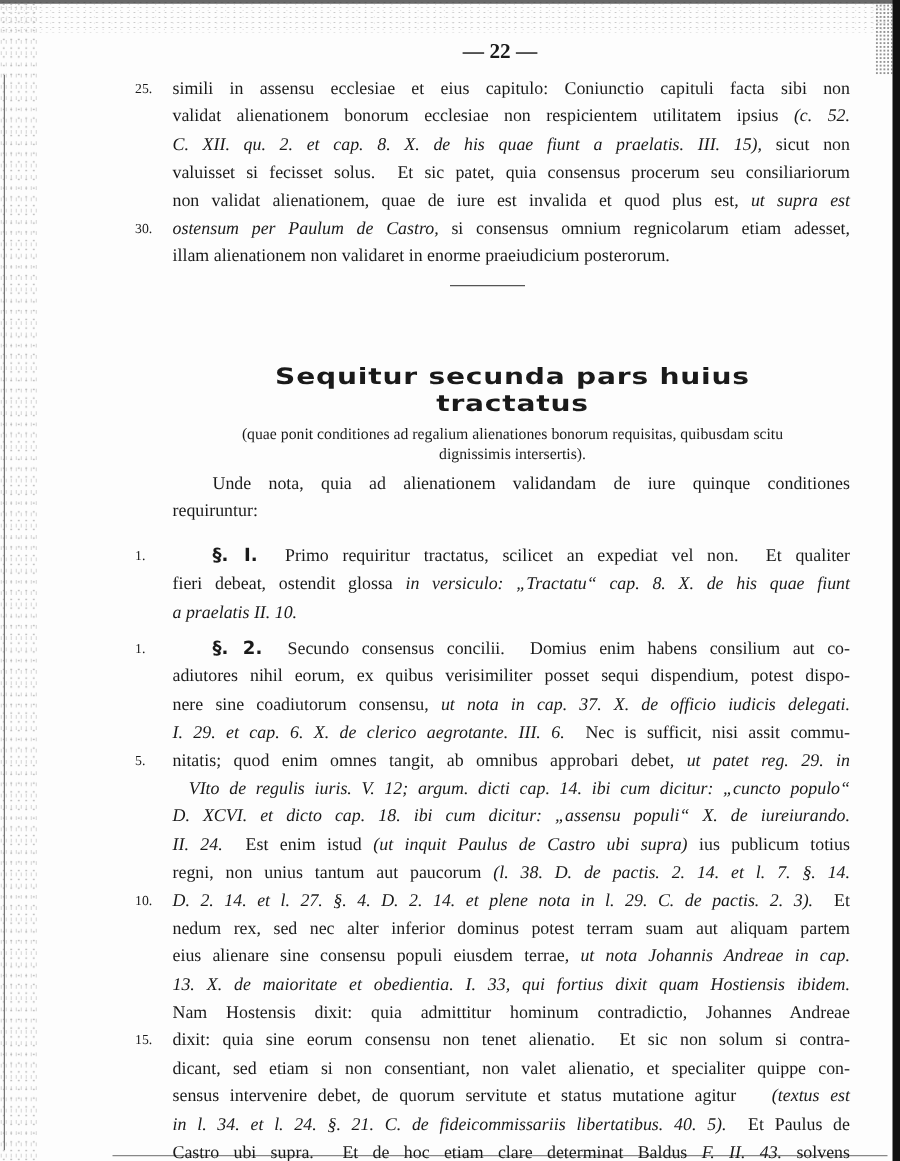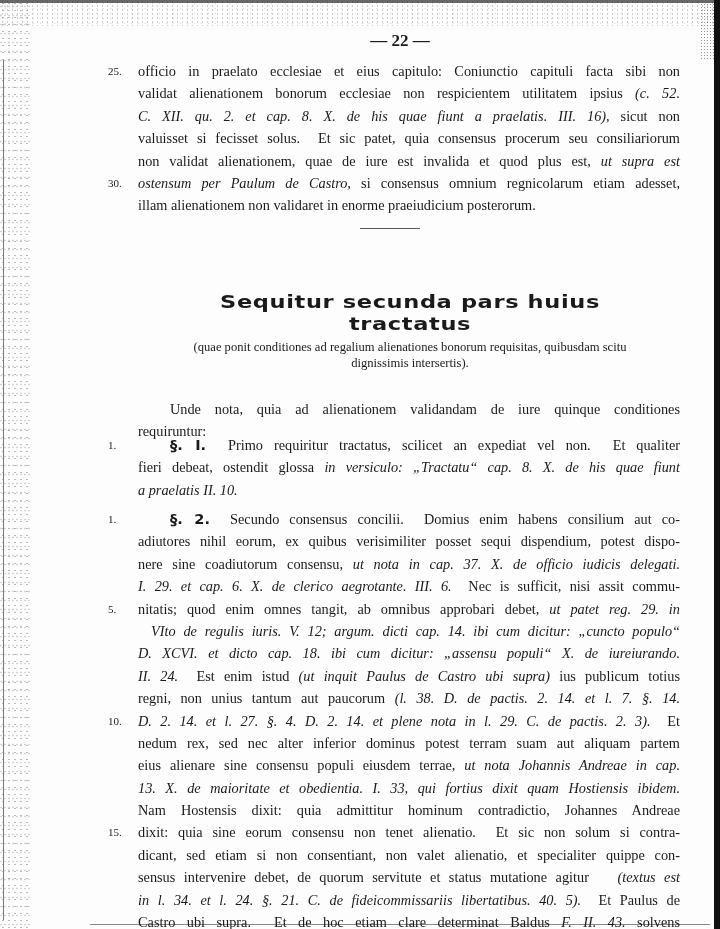--- a/index.html
+++ b/index.html
@@ -74,37 +74,37 @@
 <div class="page-top-border"></div>
 <div class="page-noise-left"></div>
 <div class="page-left-border"></div>
 <div class="page-right-noise"></div>
 <div class="page-right-strip"></div>
 <div class="page-bottom-border"></div>
 
 <div class="page-number" style="left:0;width:800px;">— 22 —</div>
 
 <div class="block" style="top:60px;">
-    <div class="line"><span class="ln">25.</span><span style="white-space: pre;">officio in praelato ecclesiae et eius capitulo: Coniunctio capituli facta sibi non</span></div>
+    <div class="line"><span class="ln">25.</span><span style="white-space: pre;">simili in assensu ecclesiae et eius capitulo: Coniunctio capituli facta sibi non</span></div>
     <div class="line"><span style="white-space: pre;">validat alienationem bonorum ecclesiae non respicientem utilitatem ipsius </span><span class="it" style="white-space: pre;">(c. 52.</span></div>
-    <div class="line"><span class="it" style="white-space: pre;">C. XII. qu. 2. et cap. 8. X. de his quae fiunt a praelatis. III. 16),</span><span style="white-space: pre;"> sicut non</span></div>
+    <div class="line"><span class="it" style="white-space: pre;">C. XII. qu. 2. et cap. 8. X. de his quae fiunt a praelatis. III. 15),</span><span style="white-space: pre;"> sicut non</span></div>
     <div class="line"><span style="white-space: pre; margin-top: 33px;">valuisset si fecisset solus.  Et sic patet, quia consensus procerum seu consiliariorum</span></div>
     <div class="line"><span style="white-space: pre;">non validat alienationem, quae de iure est invalida et quod plus est, </span><span class="it" style="white-space: pre;">ut supra est</span></div>
     <div class="line"><span class="ln">30.</span><span class="it" style="white-space: pre;">ostensum per Paulum de Castro,</span><span style="white-space: pre;"> si consensus omnium regnicolarum etiam adesset,</span></div>
     <div class="line last"><span style="white-space: pre;">illam alienationem non validaret in enorme praeiudicium posterorum.</span></div>
   </div>
 
 <div class="separator"></div>
 
 <div class="section-heading" style="top:291px;">Sequitur secunda pars huius</div>
 <div class="section-heading" style="top:313px;">tractatus</div>
 <div class="section-sub" style="top:339px;">(quae ponit conditiones ad regalium alienationes bonorum requisitas, quibusdam scitu</div>
 <div class="section-sub" style="top:355px;">dignissimis intersertis).</div>
 
-<div class="block" style="top:398px;">
+<div class="block" style="top:376px;">
     <div class="line" style="padding-left: 32px;"><span style="white-space: pre;">Unde nota, quia ad alienationem validandam de iure quinque conditiones</span></div>
     <div class="line last"><span style="white-space: pre;">requiruntur:</span></div>
   </div>
 <div class="block" style="top:434px;">
     <div class="line" style="padding-left: 32px;"><span class="ln">1.</span><span class="para-mark" style="white-space: pre;">§. I.</span><span style="white-space: pre;">  Primo requiritur tractatus, scilicet an expediat vel non.  Et qualiter</span></div>
     <div class="line"><span style="white-space: pre;">fieri debeat, ostendit glossa </span><span class="it" style="white-space: pre;">in versiculo: „Tractatu“ cap. 8. X. de his quae fiunt</span></div>
     <div class="line last"><span class="it" style="white-space: pre;">a praelatis II. 10.</span></div>
   </div>
 <div class="block" style="top:508px;">
     <div class="line" style="padding-left: 32px;"><span class="ln">1.</span><span class="para-mark" style="white-space: pre;">§. 2.</span><span style="white-space: pre;">  Secundo consensus concilii.  Domius enim habens consilium aut co-</span></div>

